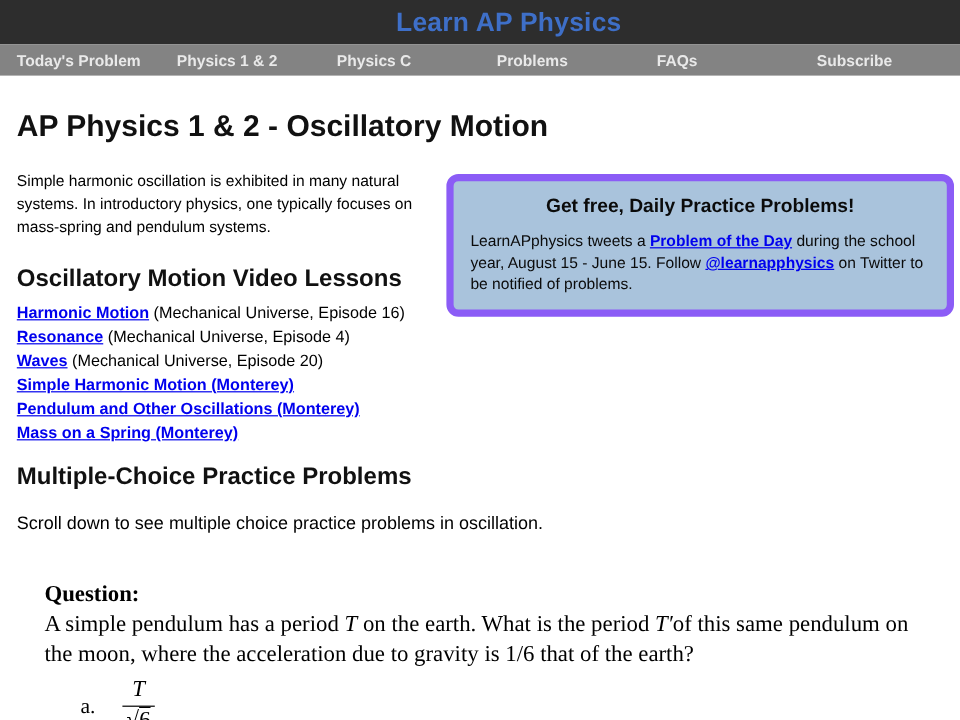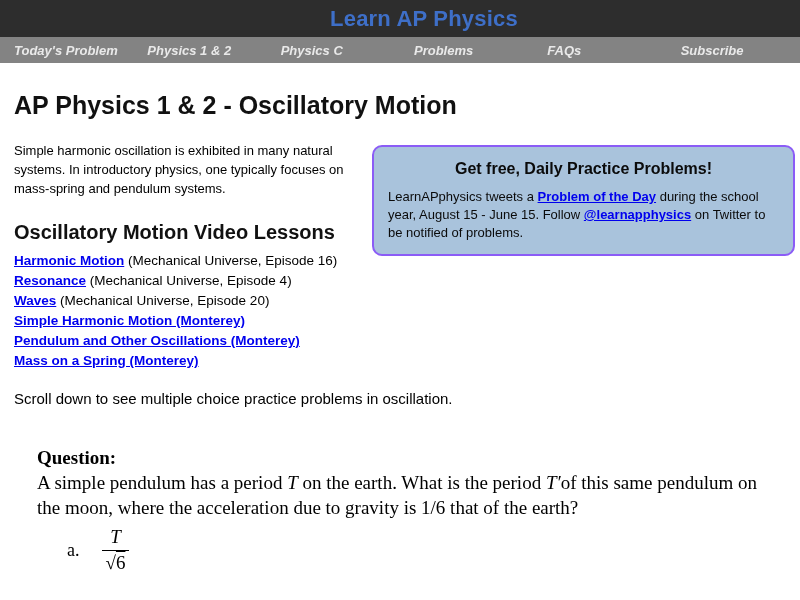--- a/index.html
+++ b/index.html
@@ -5,31 +5,31 @@
   * { margin:0; padding:0; box-sizing:border-box; }
   html,body { width:800px; height:600px; }
   body { background:#ffffff; font-family:"Liberation Sans", sans-serif; color:#000; }
   .page { position:relative; width:800px; height:600px; overflow:hidden; background:#fff; }
 
   
   .site-header { height:37px; background:#2d2d2d; display:flex; align-items:center; justify-content:center;padding-left:48px; }
   .site-title { font-size:22px; font-weight:bold; color:#3e6fc8; letter-spacing:0.2px; }
 
   
-  .main-nav { height:26px; background:#838383; display:grid; grid-template-columns:repeat(6,1fr); align-items:center;font-style:italic; }
+  .main-nav { height:26px; background:#838383; display:grid; grid-template-columns:repeat(6,1fr); align-items:center; }
   .nav-item { padding-left:14px; font-size:13px; font-weight:bold; color:#e9e9e9; text-decoration:none; cursor:pointer; white-space:nowrap; }
 
   
   .content { padding:0 14px; }
   .page-title { font-size:25px; font-weight:bold; color:#111; margin-top:28px; }
   .intro { margin-top:21px; font-size:13px; line-height:19px; max-width:348px; }
 
   
   .promo { position:absolute; left:372px; top:145px; width:423px; background:#a9c3dc;
-           border:2px solid #8b5cf6; border-radius:10px; padding:11px 14px 12px; }
+           border:6px solid #8b5cf6; border-radius:10px; padding:11px 14px 12px; }
   .promo-title { text-align:center; font-size:16px; font-weight:bold; color:#0b0b0b; margin-top:2px; }
   .promo-text { font-size:13px; line-height:18px; margin-top:10px; color:#0b0b0b; }
   .promo-text a { color:#0000ee; font-weight:bold; text-decoration:underline; cursor:pointer; }
 
   .section-heading { font-size:20px; font-weight:bold; color:#111; margin-top:23px; }
   .lessons { list-style:none; margin-top:7px; }
   .lesson-item { font-size:13.5px; line-height:20px; }
   .lesson-link { color:#0000ee; font-weight:bold; text-decoration:underline; cursor:pointer; }
   .lesson-rest { color:#000; }
   .practice-heading { margin-top:15px; }
@@ -80,20 +80,21 @@
 
     <ul class="lessons">
       <li class="lesson-item"><a class="lesson-link">Harmonic Motion</a><span class="lesson-rest"> (Mechanical Universe, Episode 16)</span></li>
       <li class="lesson-item"><a class="lesson-link">Resonance</a><span class="lesson-rest"> (Mechanical Universe, Episode 4)</span></li>
       <li class="lesson-item"><a class="lesson-link">Waves</a><span class="lesson-rest"> (Mechanical Universe, Episode 20)</span></li>
       <li class="lesson-item"><a class="lesson-link">Simple Harmonic Motion (Monterey)</a><span class="lesson-rest"></span></li>
       <li class="lesson-item"><a class="lesson-link">Pendulum and Other Oscillations (Monterey)</a><span class="lesson-rest"></span></li>
       <li class="lesson-item"><a class="lesson-link">Mass on a Spring (Monterey)</a><span class="lesson-rest"></span></li>
     </ul>
 
+    <h2 class="section-heading practice-heading">Multiple-Choice Practice Problems</h2>
 
     <p class="practice-text">Scroll down to see multiple choice practice problems in oscillation.</p>
 
     <section class="question">
       <div class="q-label">Question:</div>
       <p class="q-text"><span>A simple pendulum has a period </span><span class="q-var">T</span><span> on the earth. What is the period </span><span class="q-var">T′</span><span>of this same pendulum on the moon, where the acceleration due to gravity is 1/6 that of the earth?</span></p>
       <div class="answer-row">
         <span class="ans-label">a.</span>
         <span class="fraction">
           <span class="frac-num">T</span>

